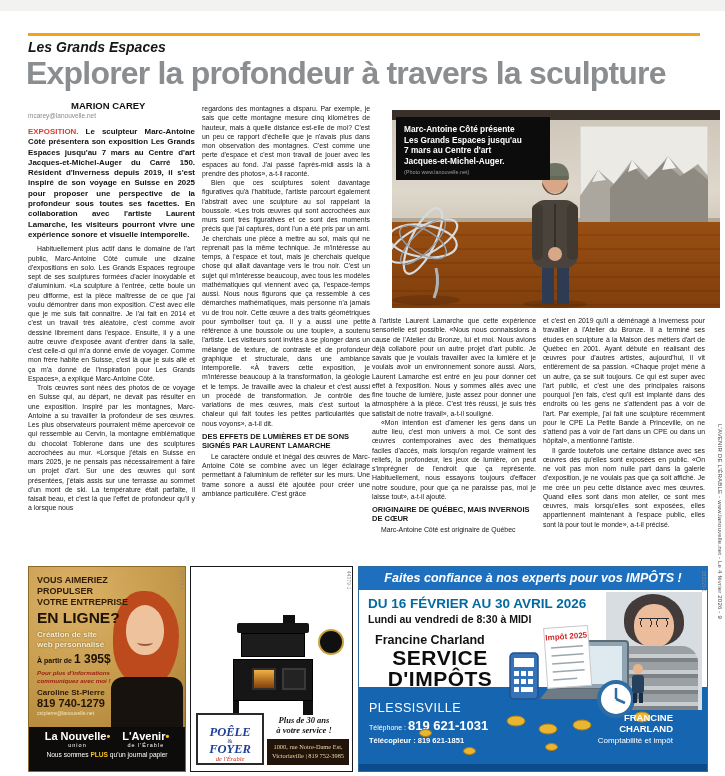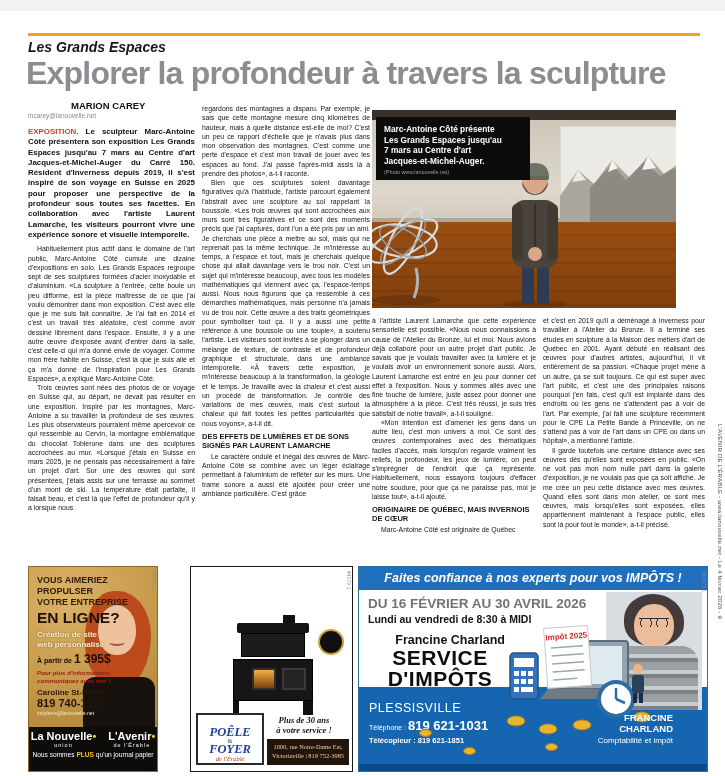--- a/index.html
+++ b/index.html
@@ -20,38 +20,38 @@
   .col-2 { left:372px; top:316px; width:164px; height:247px; }
   .col-3 { left:543px; top:316px; width:162px; height:247px; }
 
   .lead { font-size:7.9px; line-height:10.3px; font-weight:bold; text-align:justify; color:#121212; margin-bottom:4px; }
   .lead .lead-label { color:#e03a2f; }
   p.ab { font-size:6.9px; line-height:9.25px; text-align:justify; }
   p.ab.p { text-indent:9px; }
   p.ab.subhead { font-weight:bold; font-size:7.5px; line-height:9px; text-align:left; margin:4px 0 2px; text-indent:0; }
 
   
-  .photo { position:absolute; left:372px; top:110px; width:304px; height:198px; background:#84cc16; overflow:hidden; }
+  .photo { position:absolute; left:392px; top:110px; width:328px; height:198px; background:#84cc16; overflow:hidden; }
   .photo .ceiling { position:absolute; left:0; top:0; width:100%; height:10px; background:#39302a; }
   .photo .wall { position:absolute; left:0; top:10px; width:100%; height:102px;
                  background:linear-gradient(180deg,#cfc7ba 0%, #ded7cb 70%, #d2cabc 100%); }
   .photo .floor { position:absolute; left:0; top:112px; width:100%; height:86px;
                   background:repeating-linear-gradient(180deg,#c28c43 0 12px, #b37d37 12px 14px),
                              linear-gradient(180deg,#c98f45,#a9732d); background-blend-mode:multiply; }
   .photo .baseboard { position:absolute; left:0; top:108px; width:100%; height:4px; background:#b0a795; }
   .caption-box { position:absolute; left:4px; top:7px; width:154px; background:#0c0c0c; padding:7px 8px 5px; z-index:5; }
   .caption-box .cline { color:#ffffff; font-weight:bold; font-size:8.3px; line-height:10.6px; }
   .caption-box .credit { color:#9b9b9b; font-size:5.4px; margin-top:3px; }
 
   
   .ad { position:absolute; top:566px; height:206px; overflow:hidden; }
   .ad-code { position:absolute; right:1px; top:4px; writing-mode:vertical-rl; font-size:4.5px; color:#8a8a8a; letter-spacing:0.3px; }
 
   
-  .ad-web { left:28px; width:130px; background:radial-gradient(circle at 30% 15%, #dcb268 0%, #c59a4b 45%, #a0752c 100%); border:1px solid #8c6a28; }
+  .ad-web { left:28px; width:158px; background:radial-gradient(circle at 30% 15%, #dcb268 0%, #c59a4b 45%, #a0752c 100%); border:1px solid #8c6a28; }
   .ad-web .txt { position:relative; z-index:3; padding:8px 0 0 8px; width:104px; }
   .aw-l1 { font-size:9px; font-weight:800; color:#2f1d07; line-height:11px; }
   .aw-l4 { font-size:15.5px; font-weight:800; color:#1c1103; line-height:17px; margin:1px 0 4px; }
   .aw-offer { font-size:8px; font-weight:bold; color:#f7ecd0; line-height:9.5px; text-shadow:0 0 2px #7a5a1d; }
   .aw-price { margin-top:3px; font-size:7px; font-weight:bold; color:#1c1103; }
   .aw-price b { font-size:12px; }
   .aw-info { margin-top:3px; font-size:6.2px; font-weight:bold; font-style:italic; color:#9c1b12; line-height:7.6px; }
   .aw-name { margin-top:4px; font-size:8px; font-weight:bold; color:#2a1905; }
   .aw-phone { font-size:11px; font-weight:800; color:#241503; }
   .aw-mail { font-size:5.2px; color:#f3e5bd; margin-top:1px; }
@@ -90,23 +90,23 @@
   .as-brandbox { position:absolute; left:5px; bottom:6px; width:68px; height:52px; background:#ffffff; border:2px solid #2a2a2a; text-align:center; font-family:"Liberation Serif", serif; padding-top:11px; }
   .as-brandbox .p1 { color:#1d3f99; font-weight:bold; font-style:italic; font-size:12.5px; line-height:12px; }
   .as-brandbox .amp { color:#1d3f99; font-size:6.5px; line-height:5px; }
   .as-brandbox .p3 { color:#c13128; font-style:italic; font-size:6.5px; }
   .as-years { position:absolute; right:6px; bottom:36px; width:84px; text-align:center; font-family:"Liberation Serif", serif; font-weight:bold; font-style:italic; font-size:8.5px; line-height:10px; color:#141414; }
   .as-address { position:absolute; left:76px; bottom:6px; width:82px; height:26px; background:#22140a; color:#e9d9a2; font-family:"Liberation Serif", serif; font-size:6.4px; line-height:8.5px; text-align:center; padding-top:4px; }
 
   
   .ad-tax { left:358px; width:350px; background:#ffffff; border:1px solid #2e6da4; }
   .at-banner { position:absolute; left:0; top:0; width:100%; height:23px; background:#1e6fbe; color:#fff; font-weight:bold; font-style:italic; font-size:12.5px; text-align:center; line-height:23px; }
-  .at-dates { position:absolute; left:9px; top:29px; font-size:13.5px; font-weight:800; color:#737373; }
+  .at-dates { position:absolute; left:9px; top:29px; font-size:13.5px; font-weight:800; color:#0369a1; }
   .at-hours { position:absolute; left:9px; top:46px; font-size:10.5px; font-weight:800; color:#131313; }
-  .at-person { position:absolute; left:16px; top:66px; width:130px; text-align:right; font-size:12.5px; font-weight:800; color:#131313; }
+  .at-person { position:absolute; left:16px; top:66px; width:130px; text-align:left; font-size:12.5px; font-weight:800; color:#131313; }
   .at-service { position:absolute; left:16px; top:80px; width:130px; text-align:center; font-size:21px; font-weight:800; line-height:21px; color:#0d0d0d; letter-spacing:0.5px; }
   .at-strip { position:absolute; left:0; bottom:0; width:100%; height:84px; background:#1565b0; }
   .at-strip-dark { position:absolute; left:0; bottom:0; width:100%; height:7px; background:#0d4c8c; }
   .at-city { position:absolute; left:10px; bottom:56px; color:#fff; font-size:12.5px; letter-spacing:0.5px; }
   .at-tel { position:absolute; left:10px; bottom:38px; color:#fff; font-size:7px; }
   .at-tel b { font-size:13px; font-weight:800; }
   .at-fax { position:absolute; left:10px; bottom:26px; color:#fff; font-size:7.5px; font-weight:bold; }
   .at-contact { position:absolute; right:34px; bottom:26px; text-align:right; color:#fff; z-index:6; }
   .at-contact .n { font-size:9.5px; font-weight:800; line-height:11px; }
   .at-contact .r { font-size:8px; margin-top:2px; }

